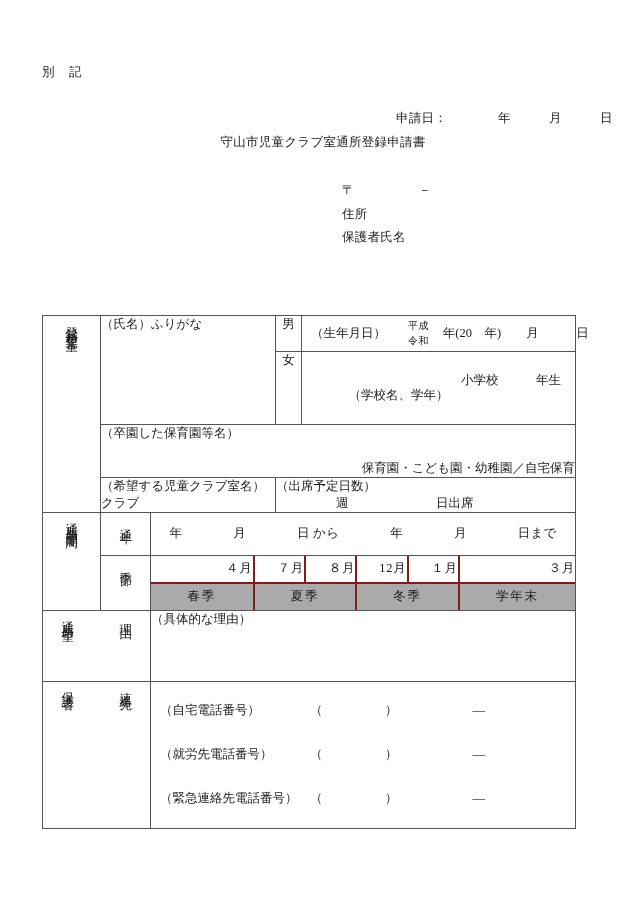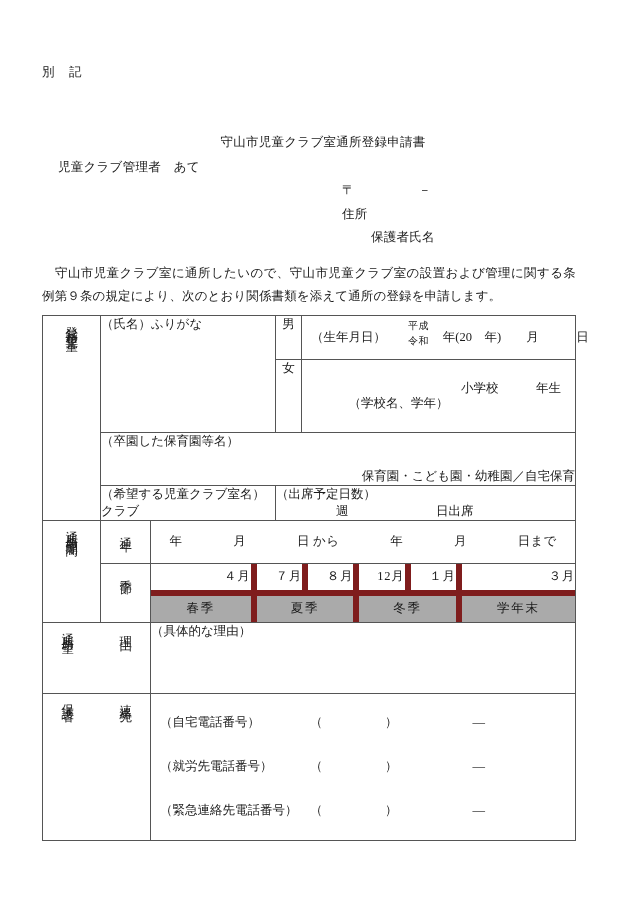--- a/index.html
+++ b/index.html
@@ -70,21 +70,20 @@
     position: absolute;
     left: 342px;
     top: 206px;
     letter-spacing: 0.02em;
   }
   .hdr-guardian {
     position: absolute;
     left: 342px;
     top: 229px;
     letter-spacing: 0.02em;
-    margin-left: 29px;
   }
 
   
   .body-para {
     position: absolute;
     left: 42px;
     top: 262px;
     width: 534px;
     line-height: 1.85;
     text-align: justify;
@@ -162,21 +161,21 @@
     align-items: center;
     padding: 3px 8px 3px 9px;
     white-space: pre;
   }
   .era-stack {
     display: inline-flex;
     flex-direction: column;
     align-items: center;
     font-size: 10px;
     line-height: 1.45;
-    margin: 0 4px 8px 22px;
+    margin: 0 4px 0 22px;
     letter-spacing: 0.04em;
   }
   .birth-tail { margin-left: 10px; white-space: pre; }
 
   .school-line {
     padding: 5px 8px 5px 9px;
     white-space: pre;
     font-family: Liberation Serif, serif;
   }
   .school-tail {
@@ -185,21 +184,21 @@
     margin-right: 6px;
   }
 
   
   .season-wrap {
     width: 100%;
     border-collapse: collapse;
     table-layout: fixed;
   }
   .season-wrap td {
-    border: 6px solid #7f1d1d;
+    border: 2px solid #7f1d1d;
     text-align: center;
     padding: 4px 0 5px;
     font-size: 12.5px;
     letter-spacing: 0.06em;
   }
   .season-wrap tr:first-child td { border-top: none; text-align: right; }
   .season-wrap tr:last-child td { border-bottom: none; }
   .season-wrap td:first-child { border-left: none; }
   .season-wrap td:last-child { border-right: none; }
   .season-band td {
@@ -229,27 +228,26 @@
     margin-top: 5px;
     white-space: pre;
   }
 </style>
 </head>
 <body>
 
 <div class="page">
 
   <div class="hdr-bekki">別　記</div>
+  <div class="hdr-appdate">申請日：　　　　年　　　月　　　日</div>
   <div class="hdr-title">守山市児童クラブ室通所登録申請書</div>
-  <div class="hdr-addressee">児童クラブ管理者　あて</div>
   <div class="hdr-postal">〒　　　　　－</div>
   <div class="hdr-addr">住所</div>
   <div class="hdr-guardian">保護者氏名</div>
 
-  <div class="body-para">守山市児童クラブ室に通所したいので、守山市児童クラブ室の設置および管理に関する条例第９条の規定により、次のとおり関係書類を添えて通所の登録を申請します。</div>
 
   <table class="form-table">
     <colgroup>
       <col style="width:58px">
       <col style="width:50px">
       <col style="width:125px">
       <col style="width:26px">
       <col style="width:274px">
     </colgroup>
     <tbody>

